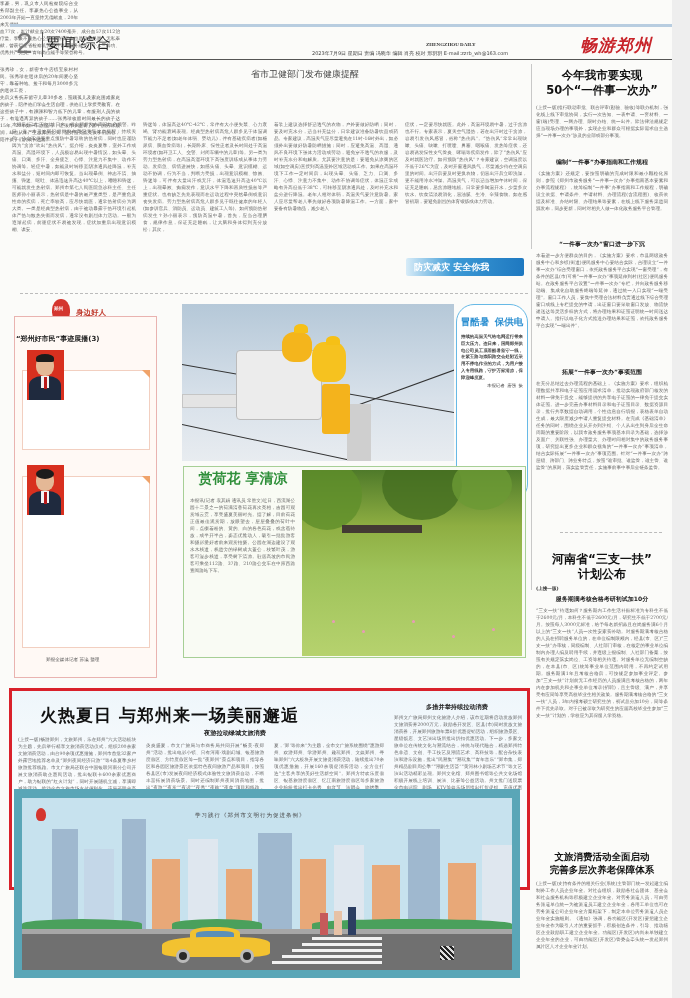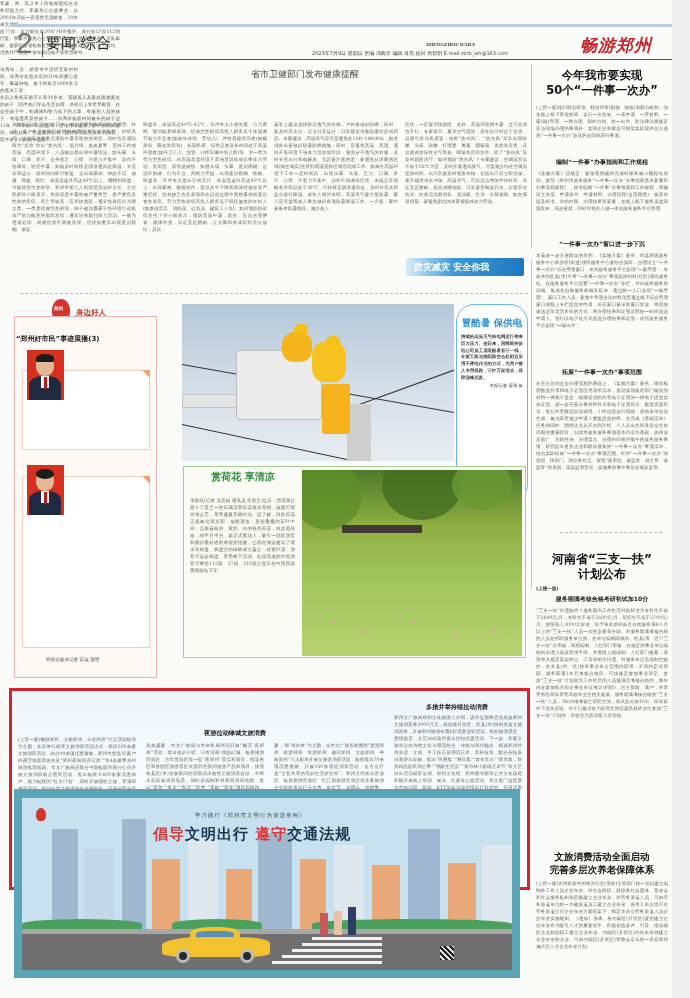--- a/index.html
+++ b/index.html
@@ -53,28 +53,28 @@
   .powerphoto { position: absolute; left: 182px; top: 304px; width: 272px; height: 157px; background: linear-gradient(180deg,#b5c8d8 0%,#d8e1ea 60%,#e8ecf0 100%); overflow: hidden; }
   .pp-bucket { position: absolute; left: 54px; top: 46px; width: 86px; height: 70px; background: #ececec; border: 1px solid #bbb; border-radius: 4px; }
   .pp-boom { position: absolute; left: 0; top: 90px; width: 90px; height: 14px; background: #e4e4e4; border: 1px solid #c5c5c5; }
   .pp-w1 { position: absolute; left: 100px; top: 28px; width: 30px; height: 30px; background: #f4b51c; border-radius: 40%; }
   .pp-w2 { position: absolute; left: 130px; top: 38px; width: 34px; height: 40px; background: #f6c21f; border-radius: 35%; }
   .pp-h1 { position: absolute; left: 112px; top: 20px; width: 14px; height: 9px; background: #f6c016; border-radius: 50% 50% 10% 10%; }
   .pp-h2 { position: absolute; left: 144px; top: 32px; width: 14px; height: 9px; background: #f6c016; border-radius: 50% 50% 10% 10%; }
   .pp-pole { position: absolute; left: 165px; top: 100px; width: 24px; height: 60px; background: #cfcfcf; }
   .pp-cover { position: absolute; left: 140px; top: 80px; width: 28px; height: 50px; background: #f4b31c; border-radius: 3px; }
   .pp-wire { position: absolute; height: 1px; background: #333; transform-origin: left center; }
-  .pp-caption { position: absolute; left: 456px; top: 304px; width: 72px; height: 198px; border: 1px solid #67b9e6; border-radius: 18px; background: #fff; }
+  .pp-caption { position: absolute; left: 456px; top: 304px; width: 72px; height: 198px; border: 1px solid #67b9e6; border-radius: 18px; background: #fff; font-family: Liberation Mono, monospace; }
   .pp-caption .t { margin-top: 12px; text-align: center; font-size: 9.5px; line-height: 11px; color: #2b8fd1; font-weight: bold; }
   .pp-caption .b { margin: 6px 4px 0; font-size: 4.4px; line-height: 6.8px; color: #444; font-weight: bold; text-align: justify; }
   .pp-caption .c { margin: 1px 4px 0; font-size: 4.4px; color: #444; text-align: right; }
 
   
   .lotus-box { position: absolute; left: 183px; top: 466px; width: 343px; height: 192px; border: 1px solid #a6cf95; background: #f9fbf4; }
-  .lotus-title { position: absolute; left: 188px; top: 470px; width: 110px; font-size: 10px; color: #2f8f3a; font-weight: bold; text-align: center; font-family: "DejaVu Serif", serif; }
+  .lotus-title { position: absolute; left: 188px; top: 470px; width: 110px; font-size: 14px; color: #2f8f3a; font-weight: bold; text-align: center; font-family: "DejaVu Serif", serif; }
   .lotus-text { position: absolute; left: 190px; top: 497px; width: 105px; height: 155px; }
   .lotusphoto { position: absolute; left: 302px; top: 470px; width: 220px; height: 186px; background: linear-gradient(180deg,#4f7a2a 0%,#8eae42 30%,#9fc35a 55%,#b6d26e 100%); overflow: hidden; }
   .lp-tree { position: absolute; border-radius: 50%; background: #5f8f2a; opacity: .8; }
   .lp-bridge { position: absolute; left: 40px; top: 55px; width: 80px; height: 8px; background: #433a33; }
   .lp-flower { position: absolute; width: 3px; height: 3px; border-radius: 50%; background: #e89ab7; }
 
   
   .fb { position: absolute; left: 9px; top: 688px; width: 521px; height: 202px; border: 3px solid #d9212b; background: linear-gradient(180deg,#eef6fb 0%,#fbfcfd 50%); }
   .fb-title { position: absolute; left: 40px; top: 704px; width: 330px; font-size: 17px; color: #111; font-weight: bold; letter-spacing: 1px; }
   .fb-side-title { position: absolute; left: 392px; top: 703px; width: 130px; font-size: 6.2px; color: #222; text-align: center; font-weight: bold; }
@@ -189,20 +189,21 @@
     <div class="lp-tree" style="left:150px;top:-10px;width:60px;height:50px;background:#6b9a34;"></div>
     <div class="lp-bridge"></div>
     <div class="lp-flower" style="left:30px;top:150px;"></div>
     <div class="lp-flower" style="left:60px;top:160px;"></div>
     <div class="lp-flower" style="left:110px;top:150px;"></div>
     <div class="lp-flower" style="left:150px;top:165px;"></div>
     <div class="lp-flower" style="left:190px;top:158px;"></div>
   </div>
 
   <div class="fb"></div>
+  <div class="fb-title">火热夏日  与郑州来一场美丽邂逅</div>
   <div class="fb-side-title">多措并举持续拉动消费</div>
   <div class="fb-sub">夜游拉动绿城文旅消费</div>
   <div class="txt fb-col" style="left:18px;top:736px;width:118px;height:146px;">(上接一版)畅游郑州，文旅郑州，乐在郑州“六大活动板块为主题，先后举行精享文旅消费活动仪式，组织200余家文旅消费活动，由台90余项优惠措施，郑州市首批32家户外露营地推荐名单及“郑州夜间经济日游”“等4条夏季乡村旅游推荐线路。市文广旅局还联合中国银联河南分公司开展文旅消费助企惠民活动，推出银联卡600余家优惠商户，助力银联的“红火计划”，同时开展随机立减，享满即减等活动，推动全市文旅市场支付便利化。该局还联合高铁推出打车共同开展“文旅出行优惠券”活动，为市民游客前往景区及周边等文旅消费场所的市民及游客提供打车福利。</div>
   <div class="txt fb-col" style="left:146px;top:742px;width:118px;height:140px;">灸炎盛夏，市文广旅局与市商务局共同开展“畅美·夜郑州”活动，推出电影小镇、只有河南·戏剧幻城、银基旅游度假区、方特度假区等一批“夜郑州”景点和项目，指导各区和各园区旅游景区依据特色夜间旅游产品和项目，按照各县区(市)发展夜间经济模式体验性文旅消费自动，不断丰富拓展消费场景。同时还编制郑州夜间消费地图，推出“夜游”“夜赏”“夜读”“夜秀”“夜购”“夜食”项目和线路，丰富居民夜生活体验。6月下旬，为期三个月的“畅游一夏，‘郑’等你来”文旅消费活动全面启动，以“畅游一</div>
   <div class="txt fb-col" style="left:274px;top:742px;width:110px;height:140px;">夏，‘郑’等你来”为主题，全市文广旅系统围绕“惠游郑州、欢游郑州、学游郑州、趣玩郑州、文娱郑州、寻味郑州”六大板块开展文旅促消费活动，陆续推出70余项优惠措施，开展160余项促消费活动，全方位打造“主客共享的美好生活新空间”。郑州方特欢乐度假区、银基旅游度假区、忆江南旅游度假区等多家旅游企业纷纷推出打卡光秀、电音节、演唱会、烧烤季、露营节等夜间旅游项目，培育多元化夜间文旅消费场景。“只有河南·戏剧幻城”“电影小镇王牌夜游一路有戏”“方特夜话夜”“嵩山夜游”“夜游杜甫故里”等组织多彩的夜游活动，吸引众多市民夜晚走出家门，感受清凉的夏夜。</div>
   <div class="txt fb-col" style="left:394px;top:714px;width:128px;height:168px;">郑州文广旅局郑州文化旅游人介绍，该市近期将启动发放郑州文旅消费券2000万元，鼓励各开发区、区县(市)同时发放文旅消费券，开展郑州旅游年票6折优惠促销活动，组织旅游景区、星级饭店、文艺演出场所推出折扣优惠活动。下一步，多家文旅单位在传统文化与潮流结合，传统与现代融合，精选郑州特色非遗、文创、手工技艺及潮流艺术、高科技等，配合杂技表演和游乐设施，推出“民潮集”“潮玩集”“青年音乐”“郑市集，郑州精品剧目周公季”“潮剧生活荟”“黄河林小剧场艺术节”等文艺演出活动精彩呈现。郑州文化馆、郑州图书馆等公共文化场馆积极开展线上培训、展演、比赛等公益活动。州文推门送院票全市电影院、剧场、KTV等娱乐场所推出打折促销、充值优惠等活动，吸引更多年轻人走进影院、剧院。</div>
 
   <div class="ctb" style="top:893px;height:85px;"></div>
   <div class="ctb"></div>
   <div class="ctb-inner">
@@ -236,21 +237,20 @@
       <div class="wheel" style="left:14px;"></div>
         <div class="wheel" style="left:78px;"></div>
     </div>
     <div class="person" style="left:298px;height:22px;background:#c65a5a;"></div>
     <div class="person" style="left:312px;height:24px;background:#e7c2a6;"></div>
     <div class="person" style="left:326px;height:28px;background:#2c3e62;"></div>
     <div class="qr"></div>
   </div>
   <div class="ctb-logo"></div>
   <div class="ctb-sub">学习践行《郑州市文明行为促进条例》</div>
-  <div class="ctb-title"><span class="red">倡导</span><span>文明出行  </span><span class="red">遵守</span><span>交通法规</span></div>
 
   <div class="vline" style="top:64px;height:185px;"></div>
   <div class="vline" style="top:260px;height:330px;"></div>
 
   <div class="rcol" style="top:68px;">
     <div class="rhead">今年我市要实现</div>
     <div class="rhead">50个“一件事一次办”</div>
     <div class="txt" style="margin-top:6px;height:50px;">(上接一版)推行联动审批、联合评审(勘验、验收)等联办机制，强化线上线下审批协同，实行一次告知、一表申请、一套材料、一窗(端)受理、一网办理、限时办结、统一出件。除法律法规规定应当现场办理的事项外，实现企业和群众可根据实际需求自主选择“一件事一次办”涉及的全部或部分事项。</div>
     <div class="rsub">编制“一件事”办事指南和工作规程</div>
     <div class="txt" style="height:66px;">《实施方案》还规定，要按照明确的完成时限和最小颗粒化原则，参照《郑州市政务服务“一件事一次办”办事指南基本要素和办事流程规程》，统筹编制“一件事”办事指南和工作规程，明确设立依据、申请条件、申请材料、办理流程(含流程图)、收费依据及标准、办结时限、办理结果等要素，在线上线下服务渠道同源发布，同步更新，同时对相关人做一体化政务服务平台管理。</div>

